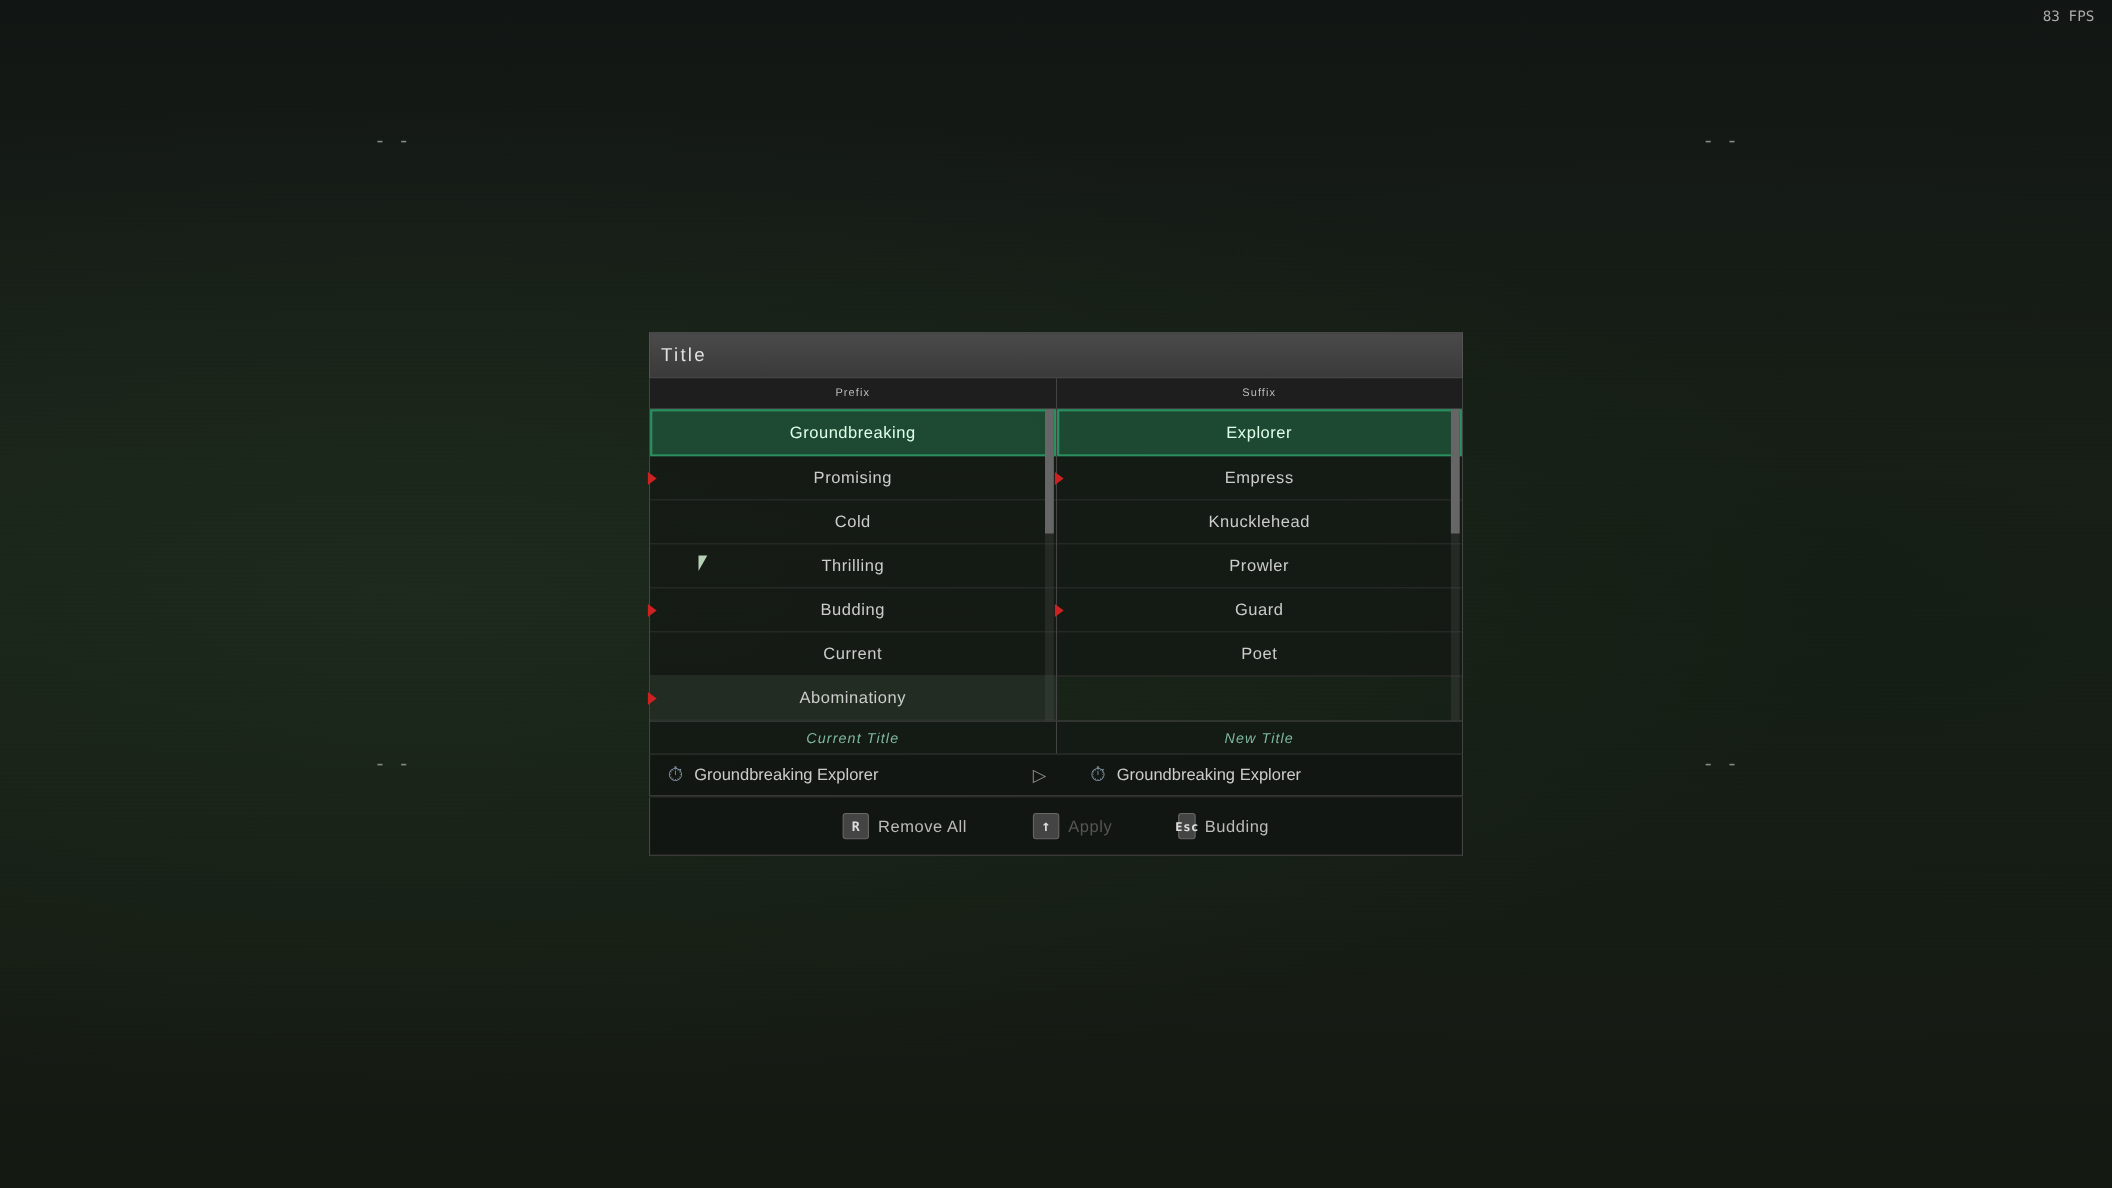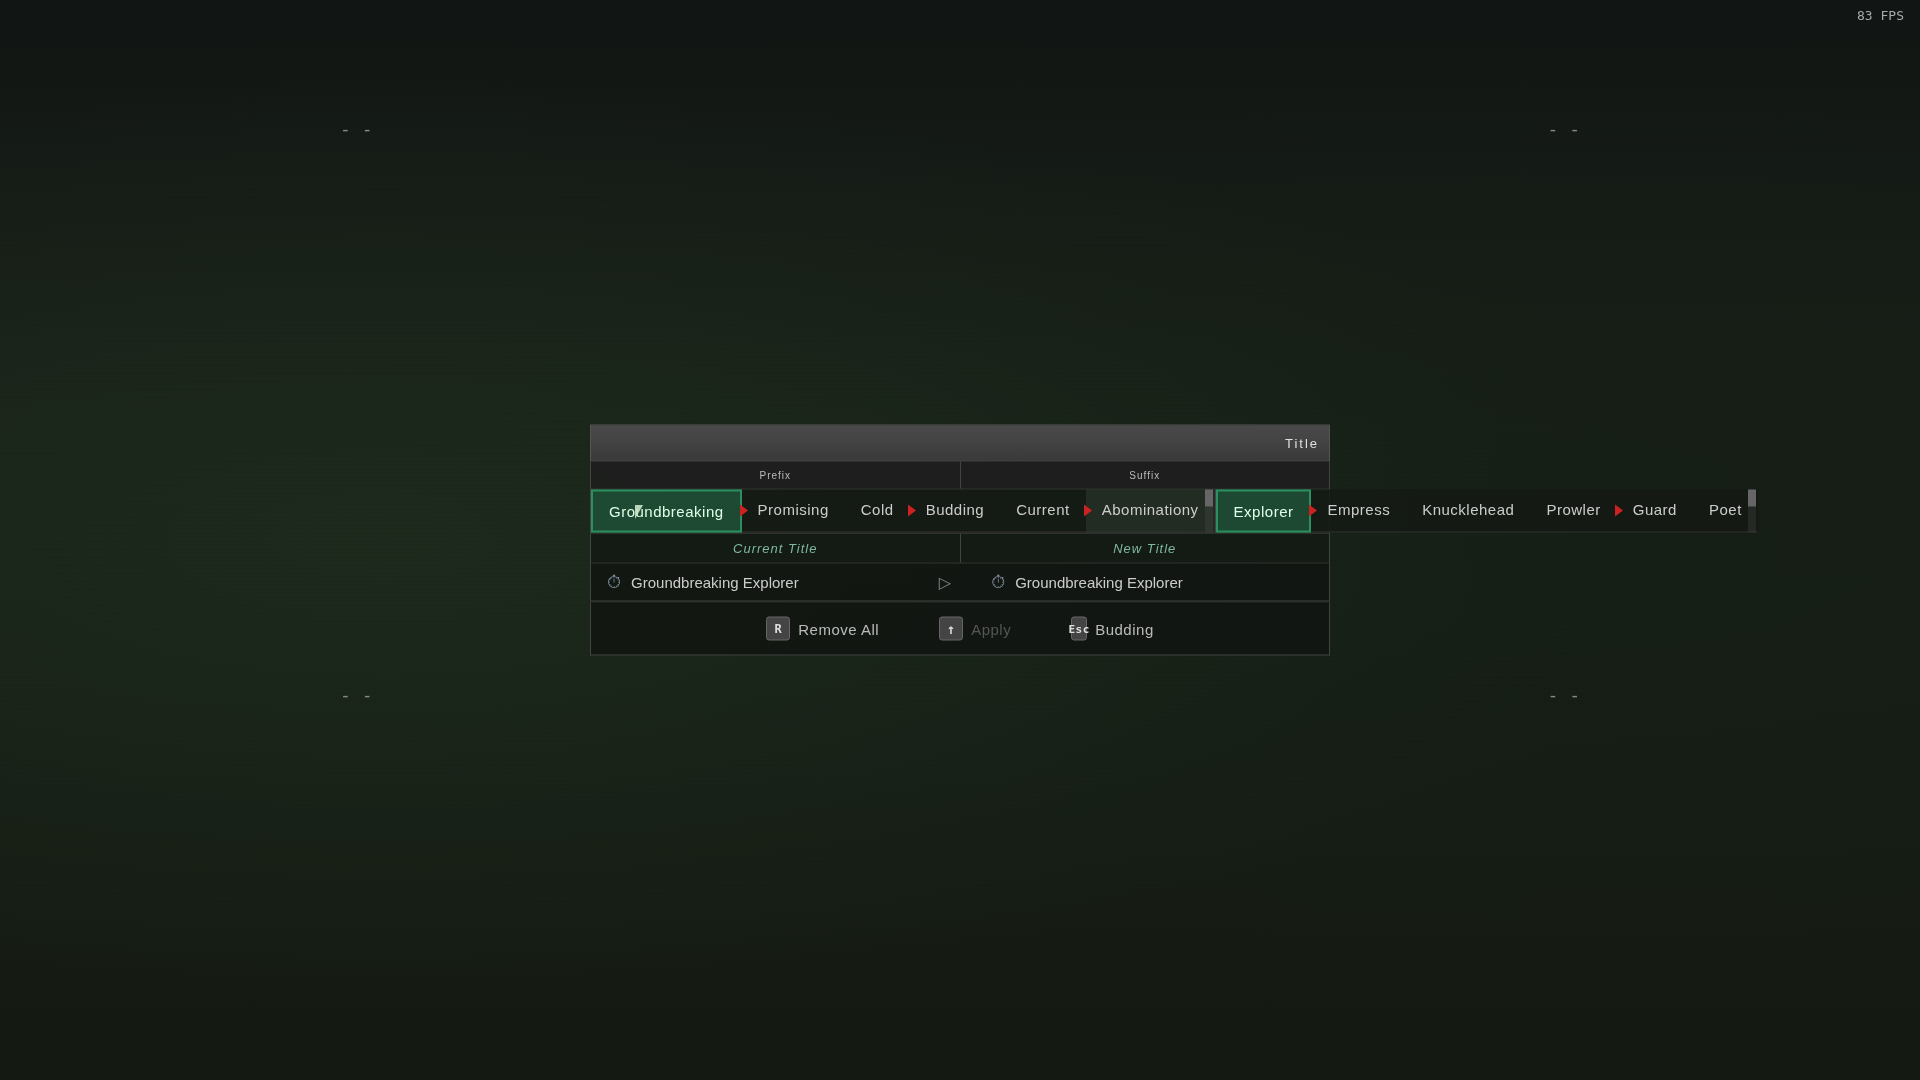--- a/index.html
+++ b/index.html
@@ -60,24 +60,24 @@
       left: 50%;
       transform: translate(-50%, -50%);
       width: 740px;
       background: transparent;
       z-index: 20;
     }
 
     .dialog-title-bar {
       background: linear-gradient(180deg, #4a4a4a 0%, #3a3a3a 100%);
       border: 1px solid #555;
-      text-align: right;
+      text-align: left;
       padding: 10px;
       color: #e0e0e0;
-      font-size: 13px;
+      font-size: 17px;
       letter-spacing: 2px;
     }
 
     .dialog-columns-header {
       display: flex;
       border: 1px solid #444;
       border-top: none;
     }
 
     .col-header {
@@ -98,21 +98,21 @@
     .dialog-lists {
       display: flex;
       border: 1px solid #444;
       border-top: none;
       position: relative;
     }
 
     .list-column {
       flex: 1;
       display: flex;
-      flex-direction: row;
+      flex-direction: column;
       border-right: 1px solid #444;
       position: relative;
     }
 
     .list-column:last-child {
       border-right: none;
     }
 
     .scroll-indicator {
       position: absolute;
@@ -323,20 +323,23 @@
       <div class="list-item selected">
         <span>Groundbreaking</span>
       </div>
       <div class="list-item" style="position:relative;">
         <span class="red-marker"></span>
         <span>Promising</span>
       </div>
       <div class="list-item">
         <span>Cold</span>
       </div>
+      <div class="list-item">
+        <span>Thrilling</span>
+      </div>
       <div class="list-item" style="position:relative;">
         <span class="red-marker"></span>
         <span>Budding</span>
       </div>
       <div class="list-item">
         <span>Current</span>
       </div>
       <div class="list-item hovered" style="position:relative;">
         <span class="red-marker"></span>
         <span>Abominationy</span>

